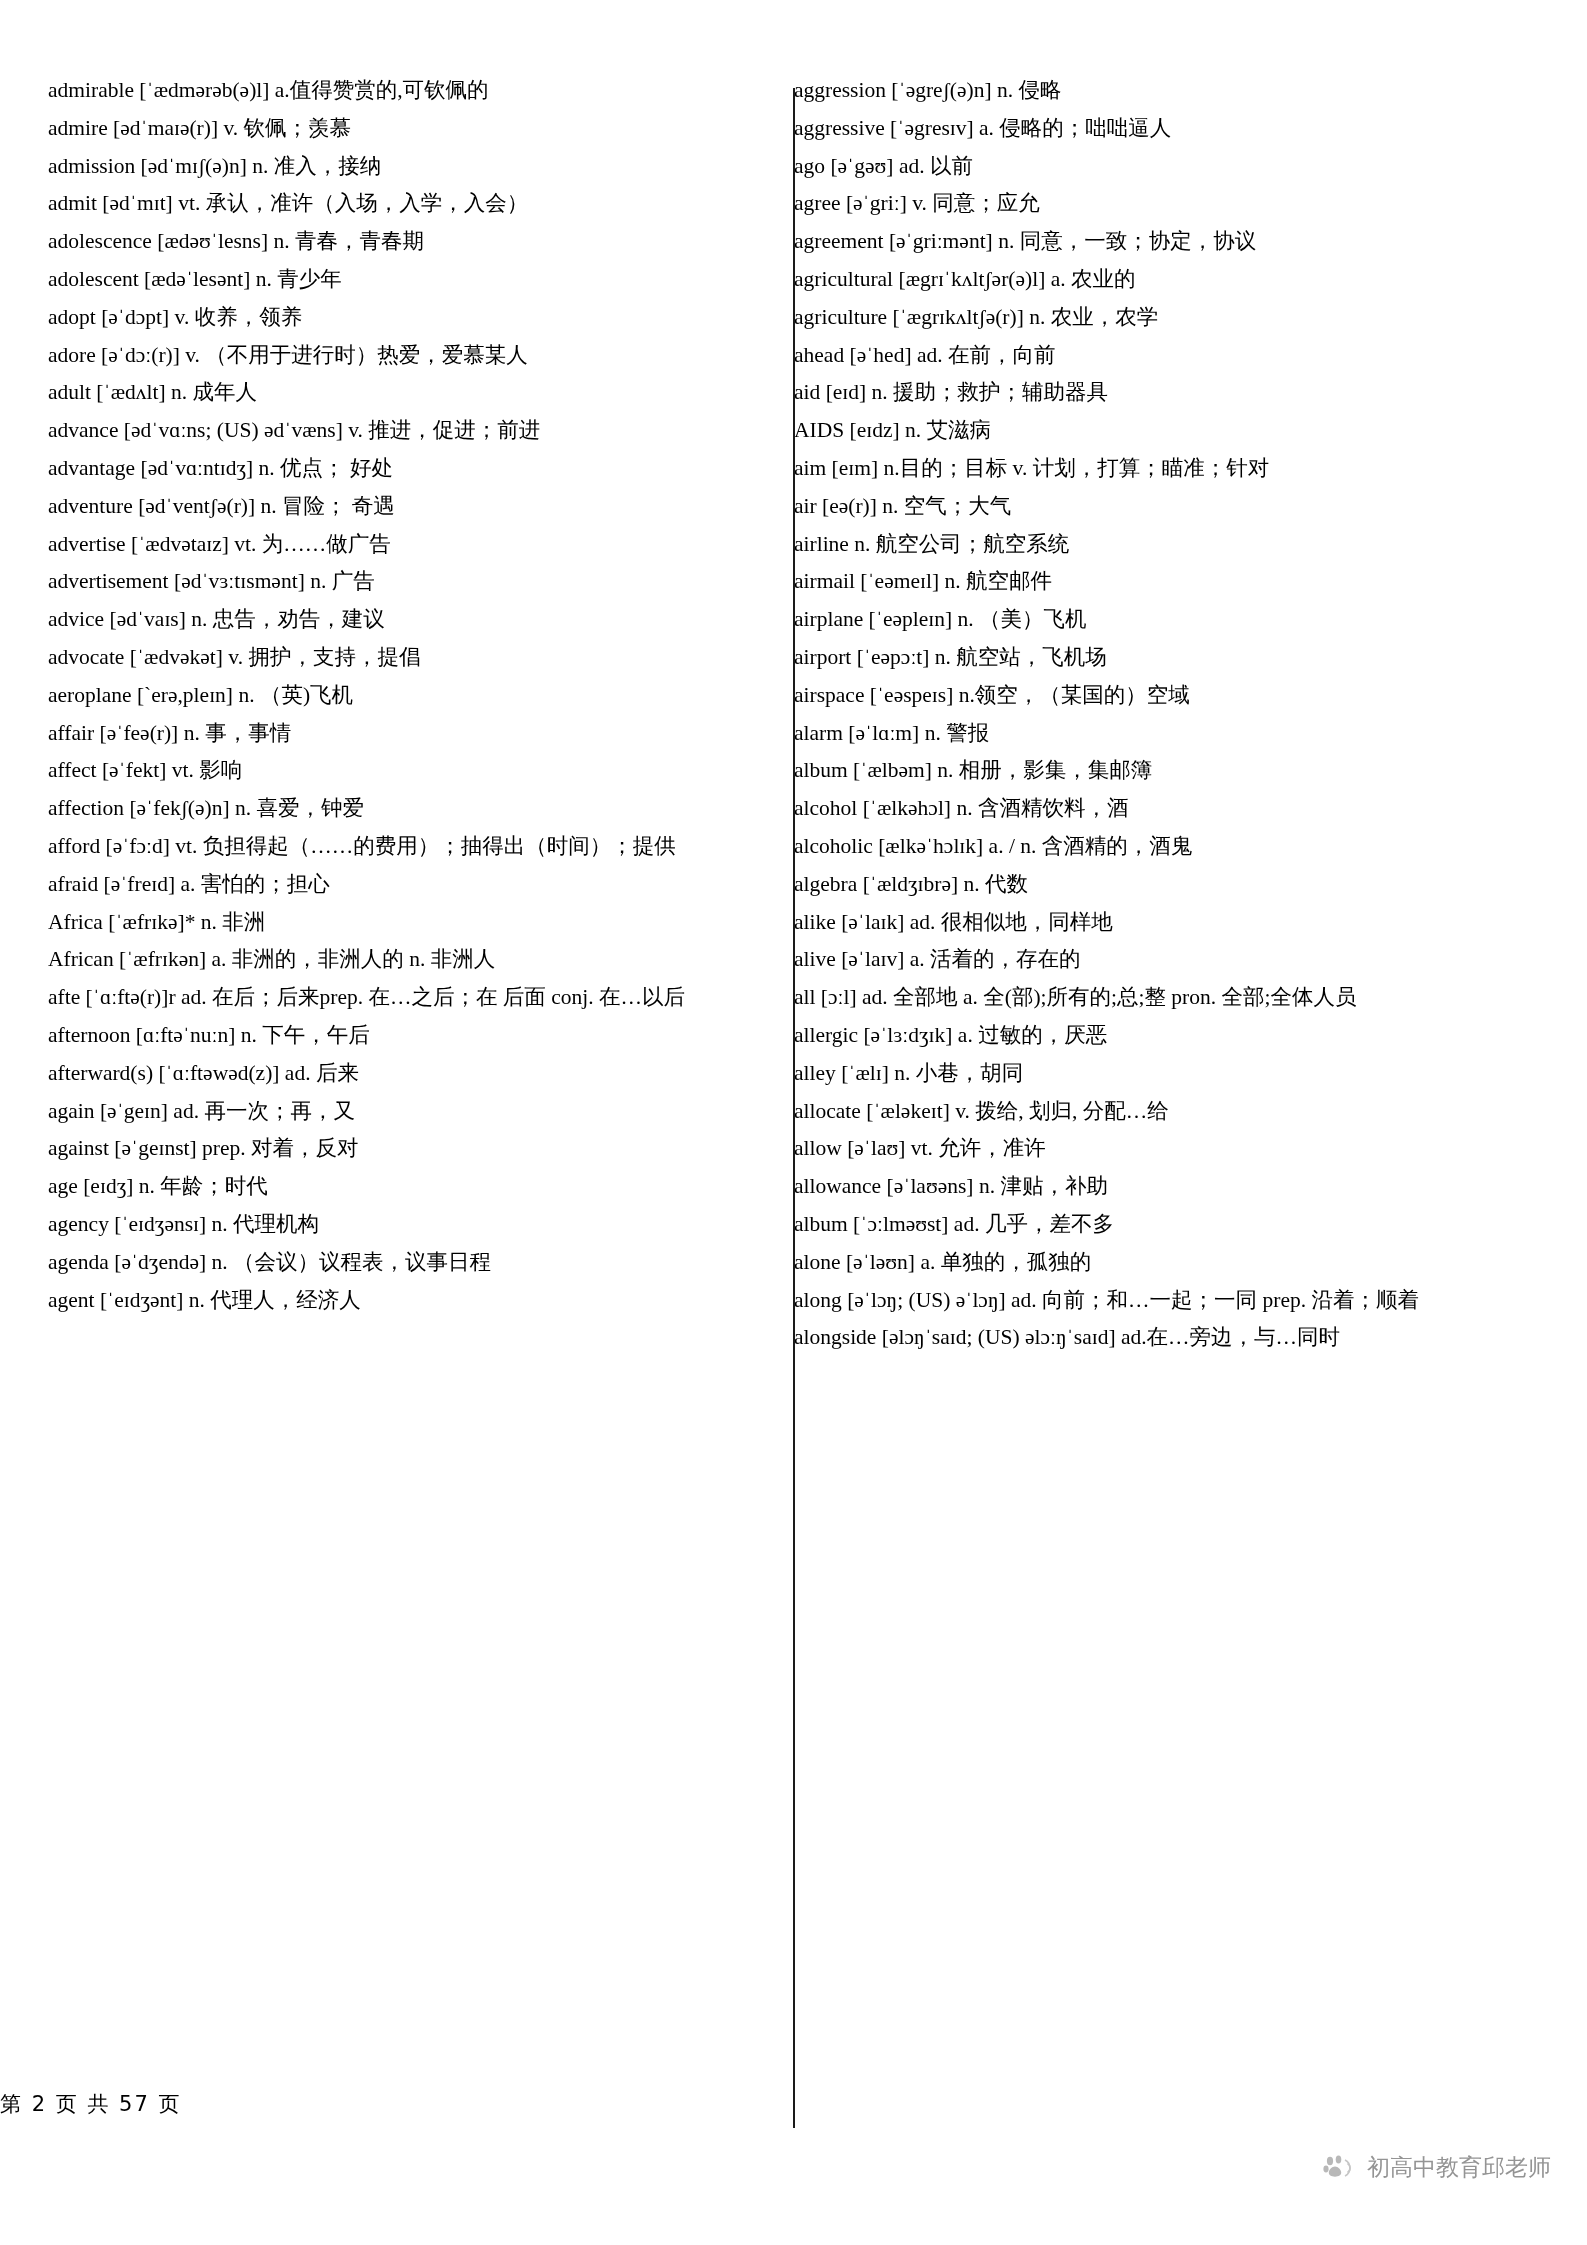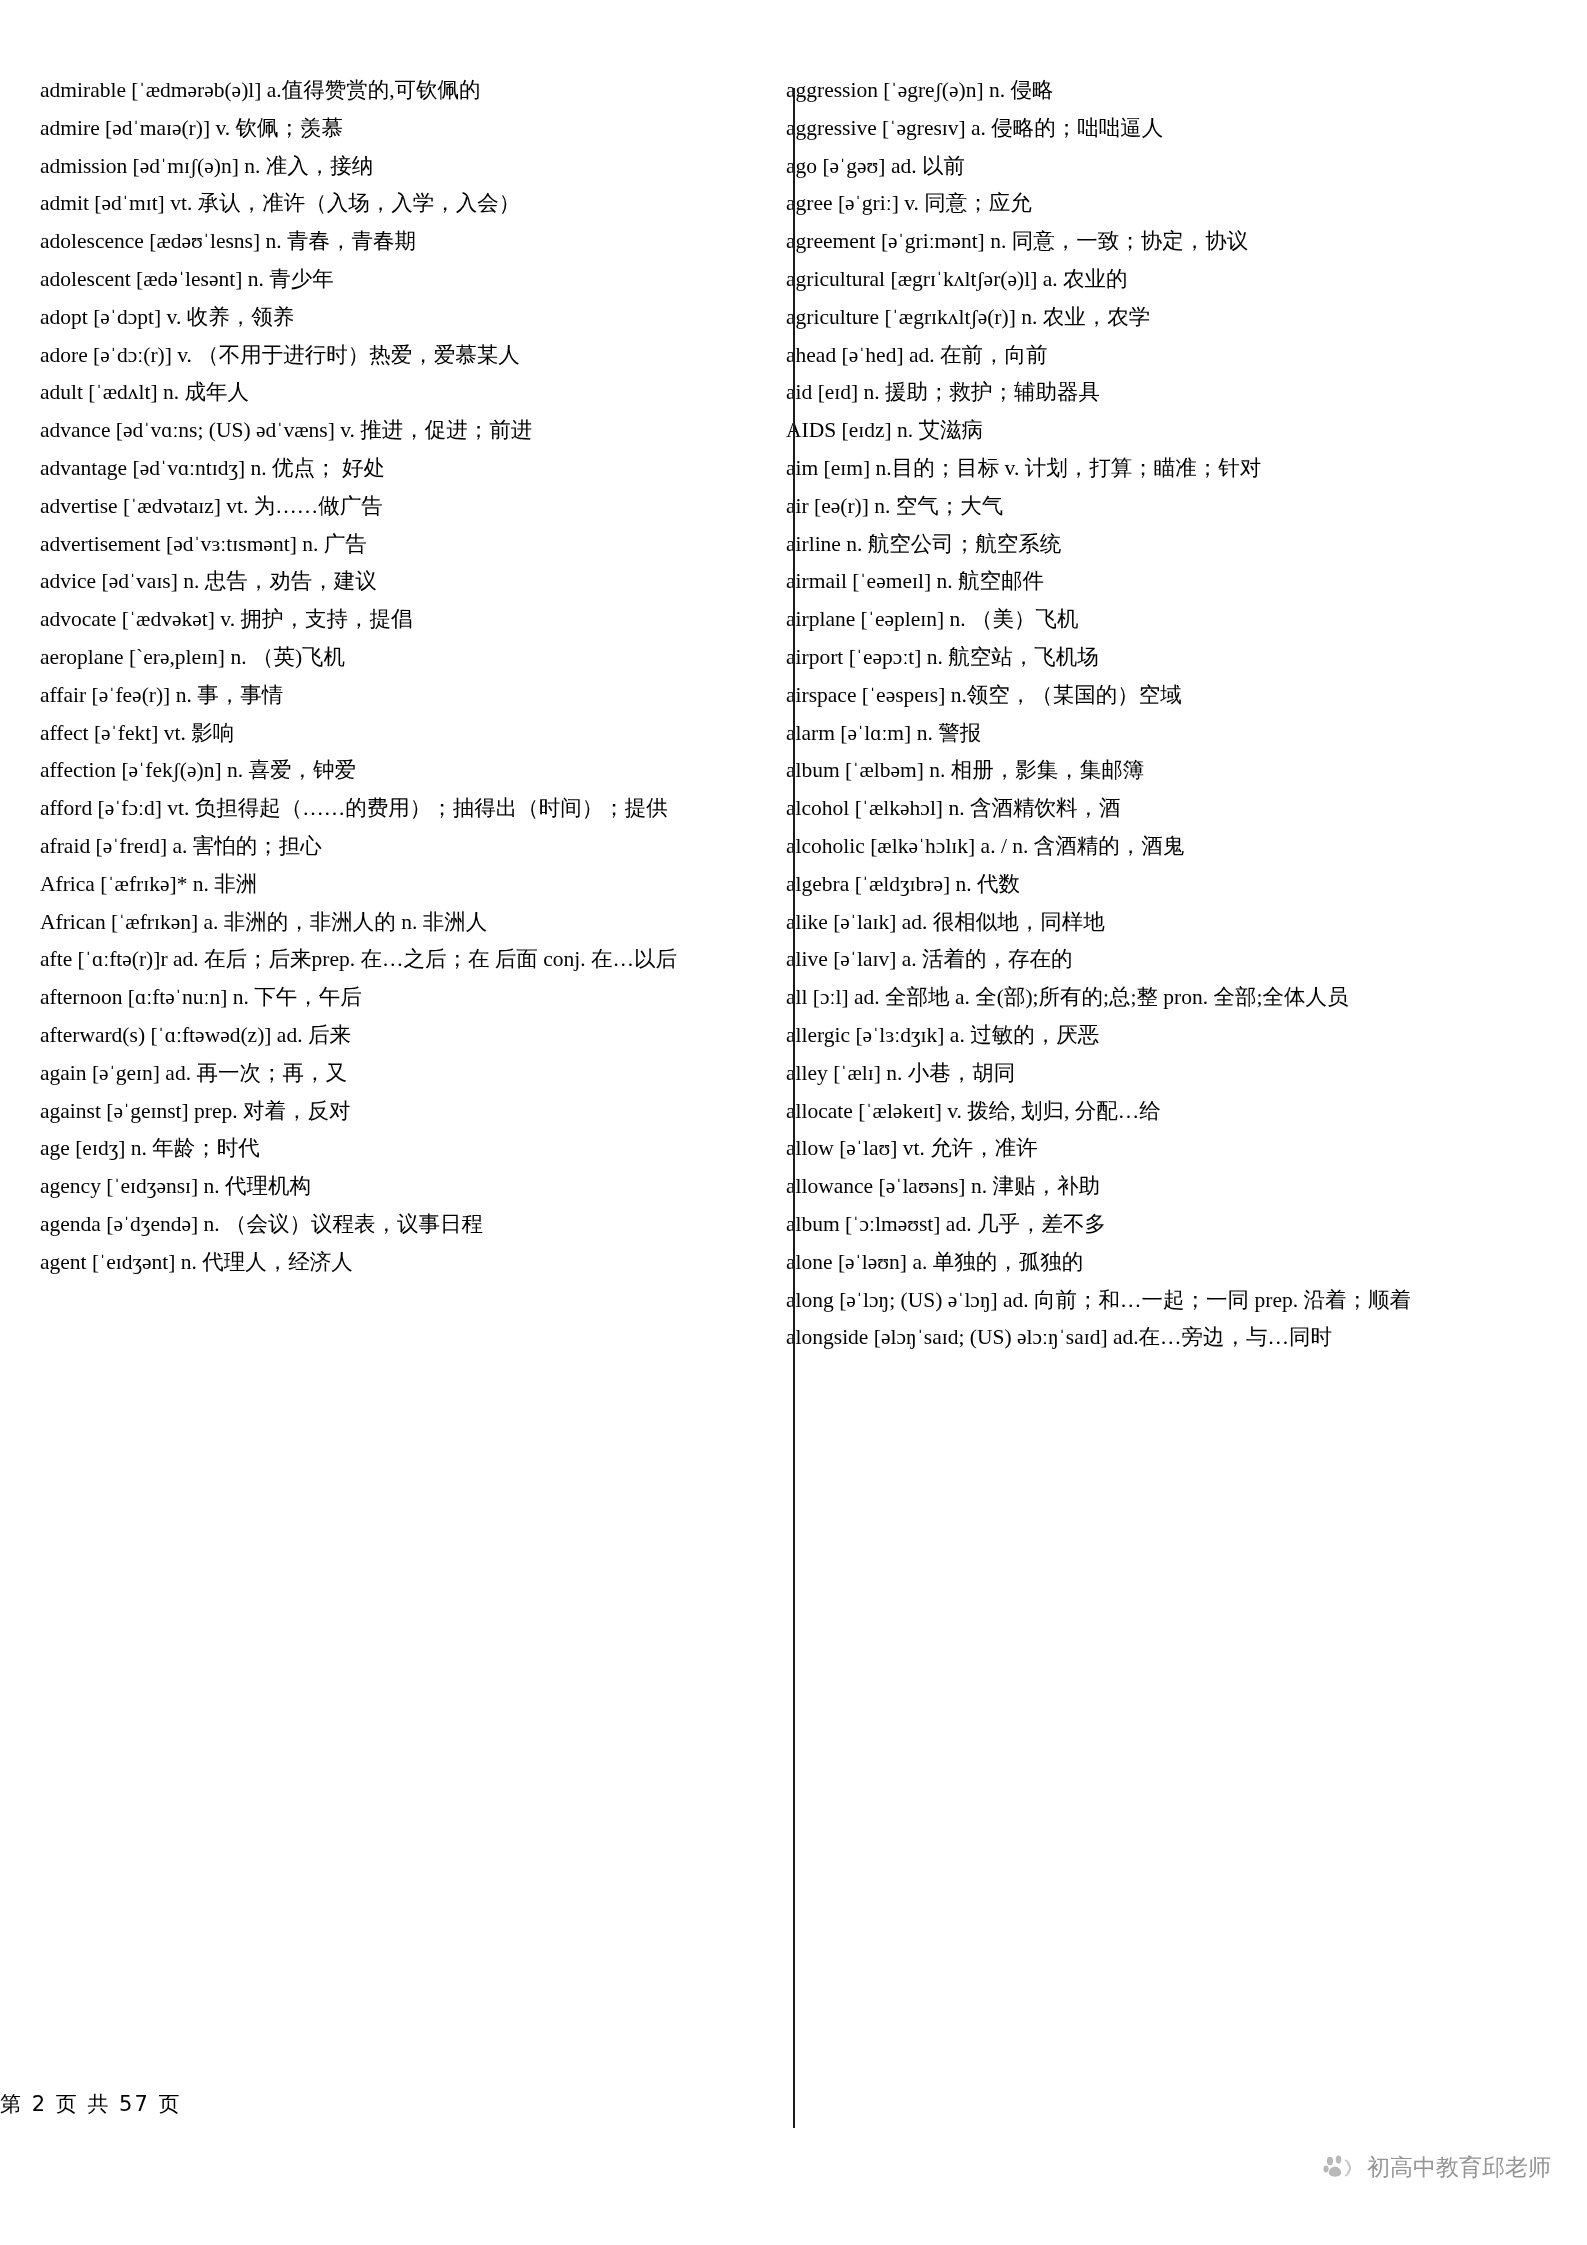--- a/index.html
+++ b/index.html
@@ -20,21 +20,21 @@
     position: absolute;
     left: 0; top: 0;
     width: 1587px;
     height: 2245px;
     background: #fff;
   }
 
   
   #columns {
     position: absolute;
-    left: 40px;
+    left: 48px;
     top: 72px;
     width: 1490px;
     height: 1960px;
     display: flex;
     flex-direction: row;
     align-items: flex-start;
   }
 
   .column {
     width: 712px;
@@ -111,20 +111,21 @@
       <p class="entry">admire  [ədˈmaɪə(r)] v. 钦佩；羡慕</p>
       <p class="entry">admission  [ədˈmɪʃ(ə)n] n. 准入，接纳</p>
       <p class="entry">admit  [ədˈmɪt] vt. 承认，准许（入场，入学，入会）</p>
       <p class="entry">adolescence  [ædəʊˈlesns] n. 青春，青春期</p>
       <p class="entry">adolescent  [ædəˈlesənt] n. 青少年</p>
       <p class="entry">adopt  [əˈdɔpt] v. 收养，领养</p>
       <p class="entry">adore  [əˈdɔː(r)] v. （不用于进行时）热爱，爱慕某人</p>
       <p class="entry">adult  [ˈædʌlt] n. 成年人</p>
       <p class="entry">advance  [ədˈvɑːns; (US) ədˈvæns] v. 推进，促进；前进</p>
       <p class="entry">advantage  [ədˈvɑːntɪdʒ] n. 优点； 好处</p>
+      <p class="entry">adventure  [ədˈventʃə(r)] n. 冒险； 奇遇</p>
       <p class="entry">advertise  [ˈædvətaɪz] vt. 为……做广告</p>
       <p class="entry">advertisement  [ədˈvɜːtɪsmənt] n. 广告</p>
       <p class="entry">advice  [ədˈvaɪs] n. 忠告，劝告，建议</p>
       <p class="entry">advocate  [ˈædvəkət] v. 拥护，支持，提倡</p>
       <p class="entry">aeroplane  [ˋerə,pleɪn] n. （英)飞机</p>
       <p class="entry">affair  [əˈfeə(r)] n. 事，事情</p>
       <p class="entry">affect  [əˈfekt] vt. 影响</p>
       <p class="entry">affection  [əˈfekʃ(ə)n] n. 喜爱，钟爱</p>
       <p class="entry">afford  [əˈfɔːd] vt. 负担得起（……的费用）；抽得出（时间）；提供</p>
       <p class="entry">afraid  [əˈfreɪd] a. 害怕的；担心</p>

